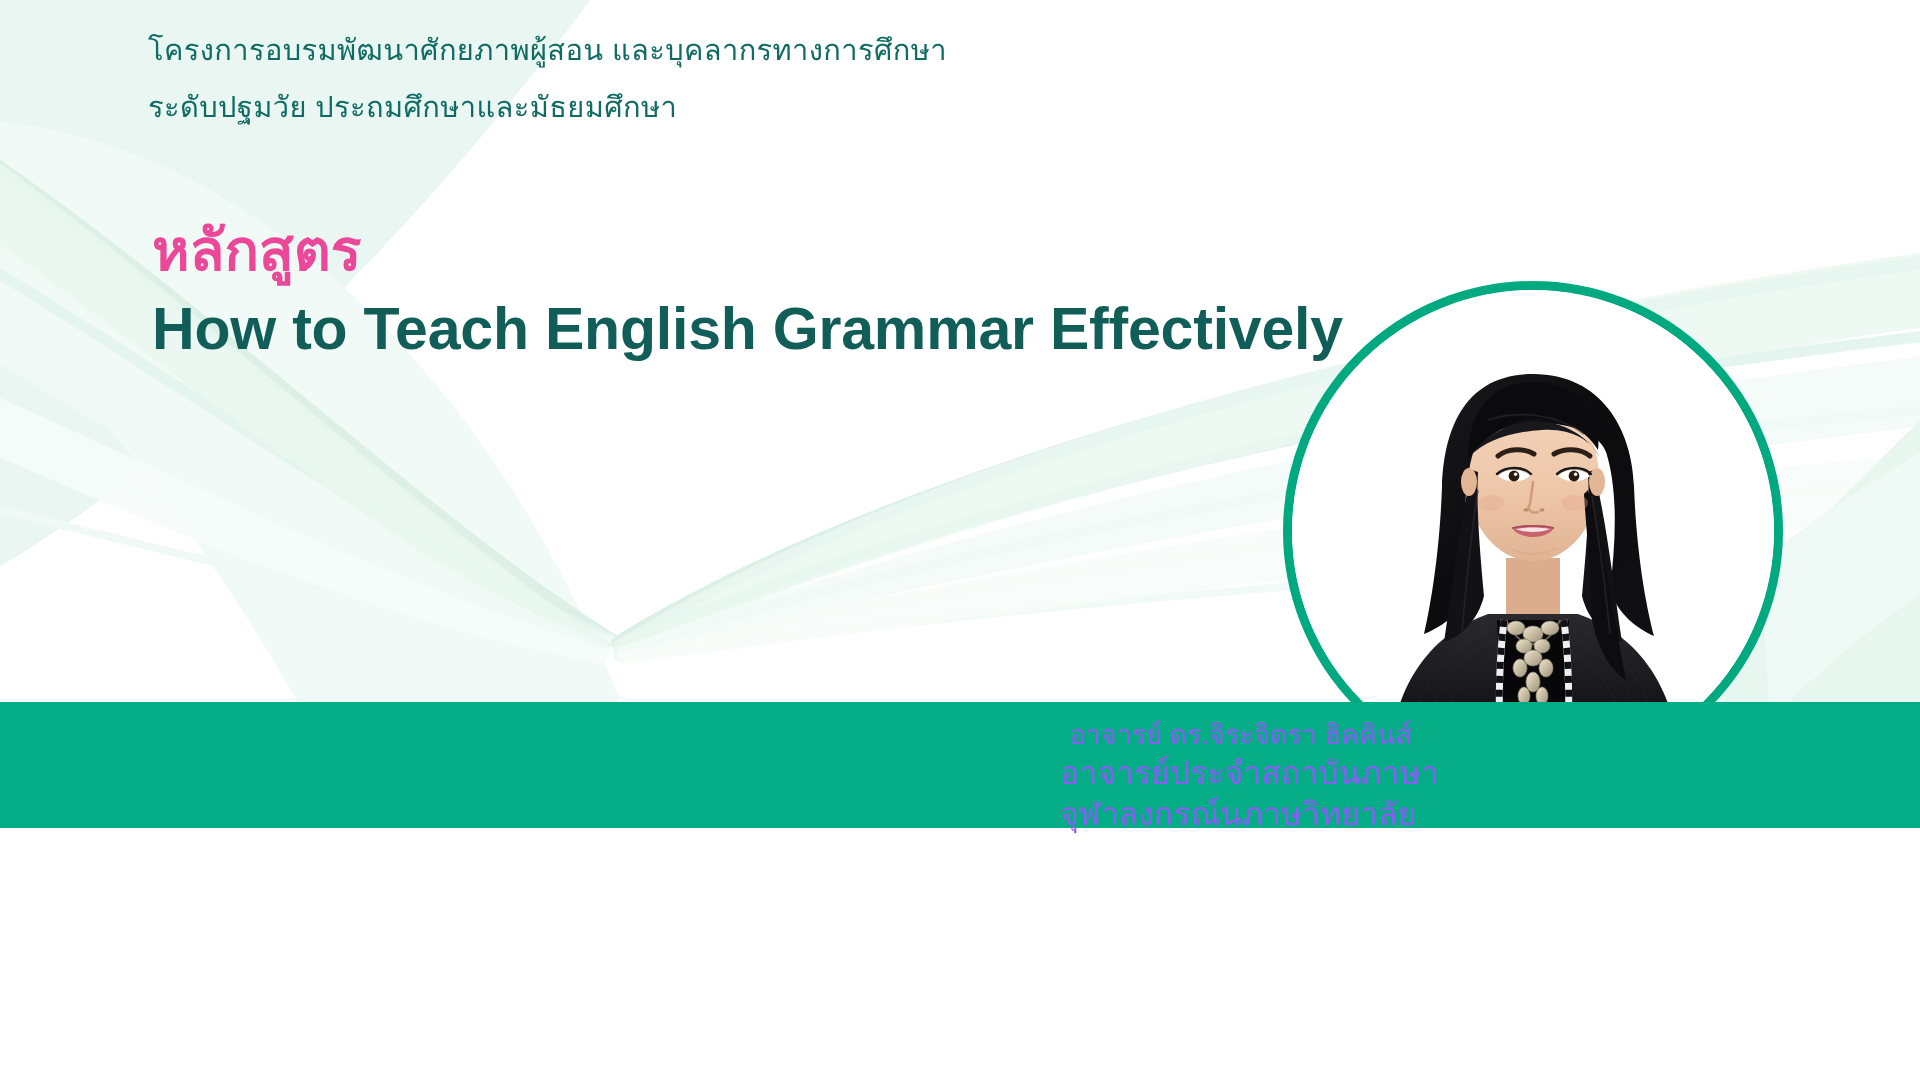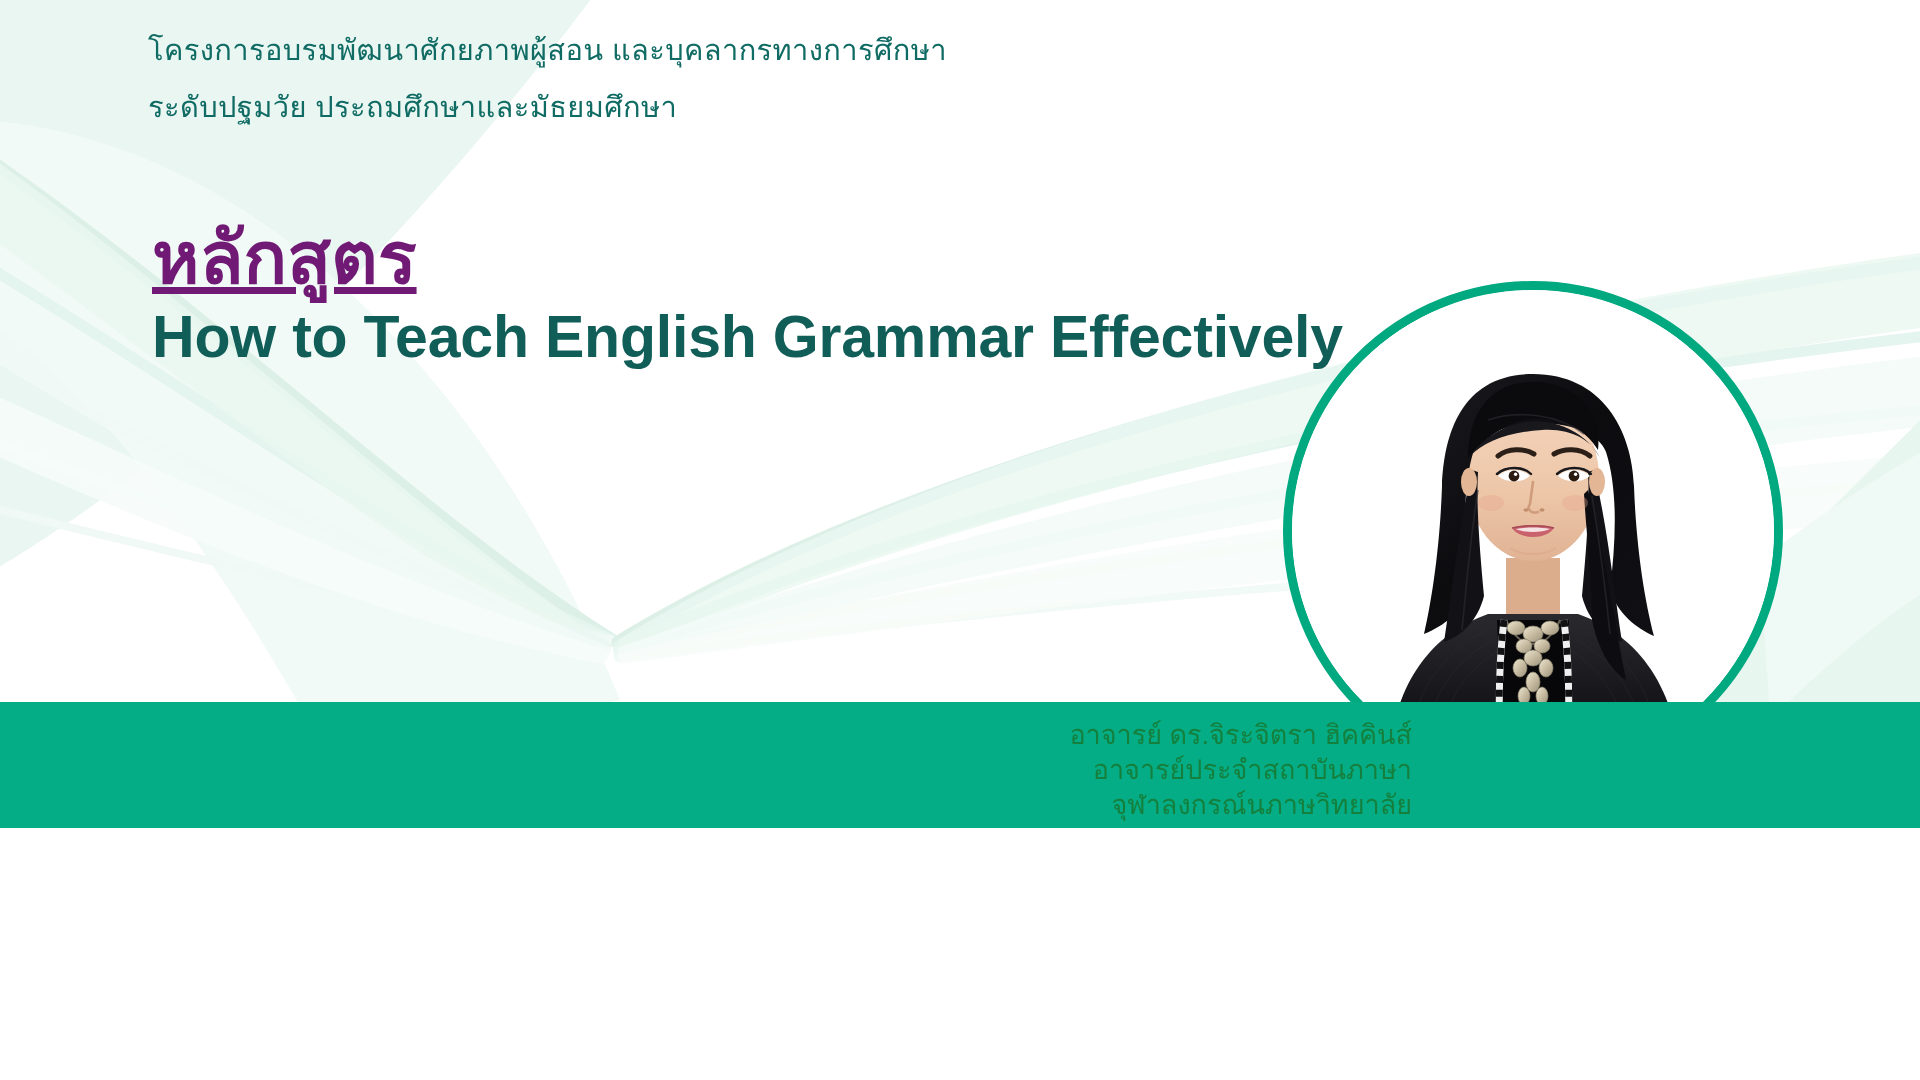--- a/index.html
+++ b/index.html
@@ -21,48 +21,48 @@
   .kicker{
     position:absolute; left:148px; top:30px;
     color:#0f6b63; font-size:29px; line-height:1.42;
     letter-spacing:.4px; white-space:nowrap;
   }
   .kicker div + div{ margin-top:16px; }
 
   
   .title-wrap{ position:absolute; left:152px; top:222px; }
   .title-th{
-    color:#701a75; font-size:72px; line-height:1.0; font-weight:700;
-    letter-spacing:0px; white-space:nowrap;text-decoration:underline;
+    color:#ec4899; font-size:57px; line-height:1.0; font-weight:700;
+    letter-spacing:0px; white-space:nowrap;
   }
   .title-en{
     color:#115e59; font-size:59px; line-height:1.12; font-weight:700;
-    letter-spacing:-.2px; white-space:nowrap; margin-top:10px;
+    letter-spacing:-.2px; white-space:nowrap; margin-top:17px;
   }
 
   
   #portrait{
     position:absolute; left:1283px; top:281px;
     width:500px; height:500px; border-radius:50%;
     border:9px solid #00a97f; background:#ffffff;
     overflow:hidden;
   }
   #portrait svg{ display:block; }
 
   
   #green-band{
     position:absolute; left:0; top:702px; width:1920px; height:126px;
     background:#04ad86;
   }
   #speaker-block{
     position:absolute; left:1060px; top:718px; width:352px;
-    text-align:right; color:#15803d; z-index:5;
+    text-align:right; color:#8b5cf6; z-index:5;
   }
   #speaker-block .sp-name{ font-size:27px; line-height:1.28; white-space:nowrap; }
-  #speaker-block .sp-line{ font-size:27px; line-height:1.30; white-space:nowrap; }
+  #speaker-block .sp-line{ font-size:32px; line-height:1.30; white-space:nowrap; }
 
   
   #footer{
     position:absolute; left:0; top:828px; width:1920px; height:252px;
     background:#ffffff;
   }
 </style>
 </head>
 <body>
 

